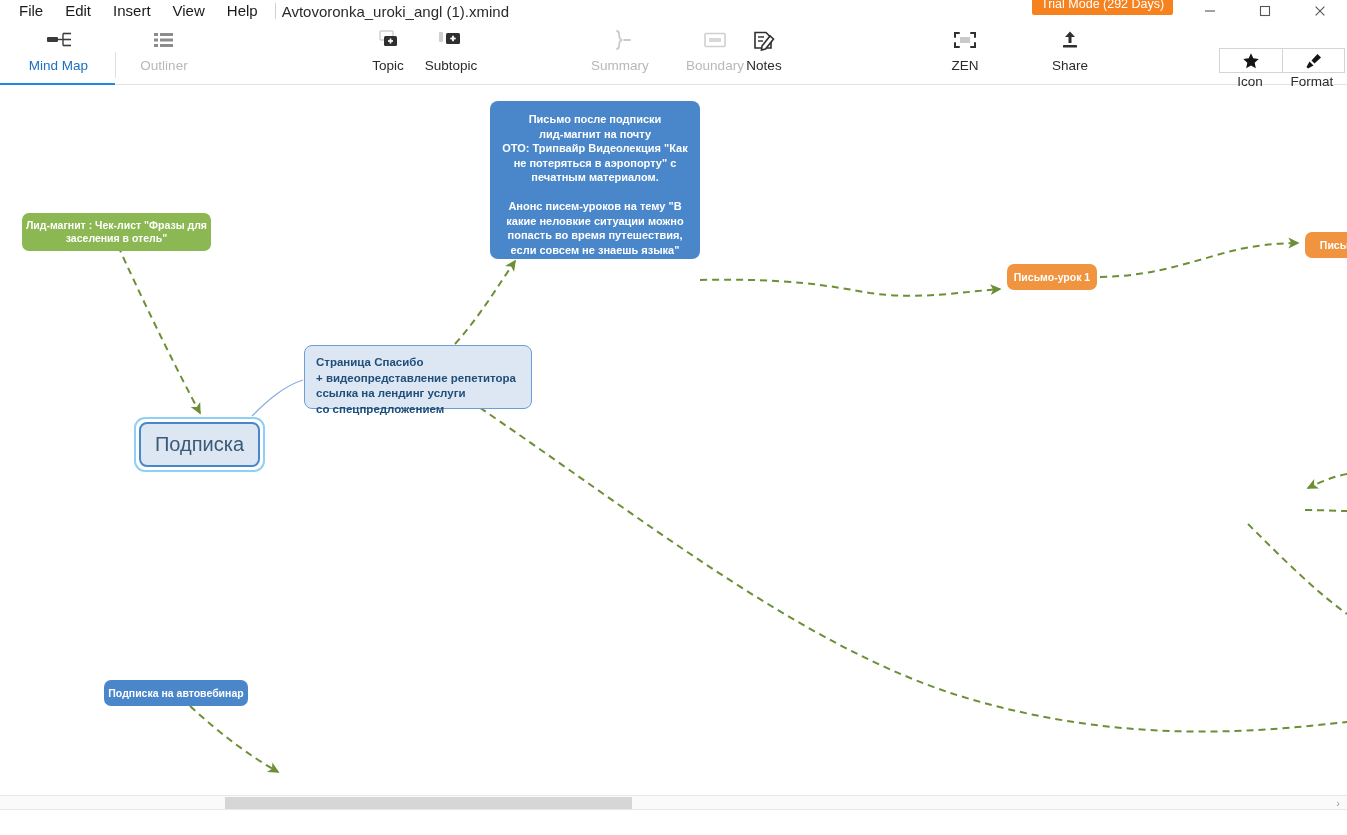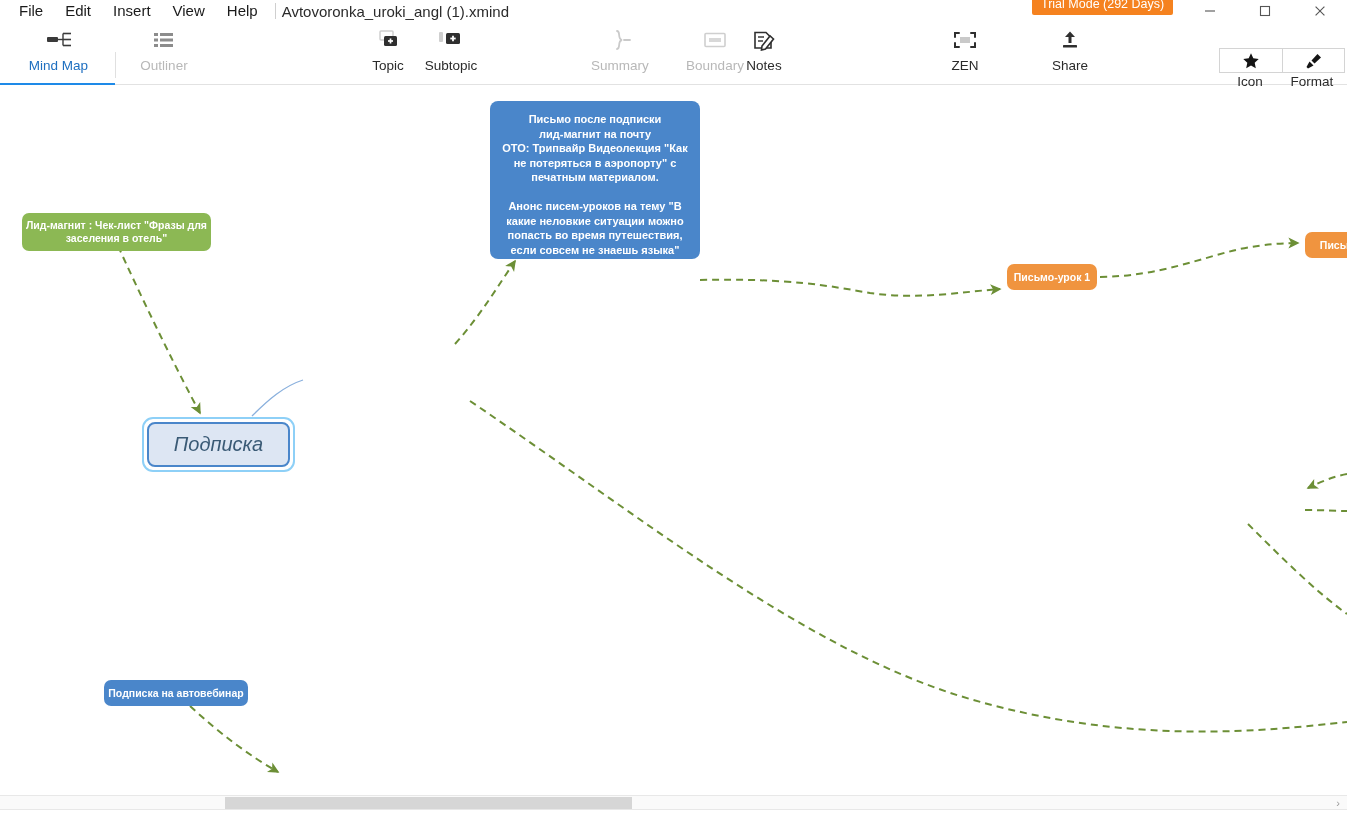--- a/index.html
+++ b/index.html
@@ -492,22 +492,28 @@
     </div>
 
     <div class="node-bigblue" style="left:490px; top:15px; width:210px; height:158px;">
       <span style="white-space:pre-line;">Письмо после подписки
 лид-магнит на почту
 ОТО: Трипвайр Видеолекция "Как не потеряться в аэропорту" с печатным материалом.
 
 Анонс писем-уроков на тему "В какие неловкие ситуации можно попасть во время путешествия, если совсем не знаешь языка"</span>
     </div>
 
-
-    <div class="node-selected" style="left:142px; top:331px; width:153px; height:55px;font-style:italic;">
+    <div class="node-lightblue" style="left:304px; top:259px; width:228px; height:64px;">
+      <span style="white-space:pre-line;">Страница Спасибо
++ видеопредставление репетитора
+ссылка на лендинг услуги
+со спецпредложением</span>
+    </div>
+
+    <div class="node-selected" style="left:134px; top:331px; width:131px; height:55px;">
       <div class="inner">
         <span>Подписка</span>
       </div>
     </div>
 
     <div class="node orange" style="left:1007px; top:178px; width:90px; height:26px; font-size:10.5px;justify-content:center;">
       <span>Письмо-урок 1</span>
     </div>
 
     <div class="node orange" style="left:1305px; top:146px; width:70px; height:26px; font-size:10.5px;">

